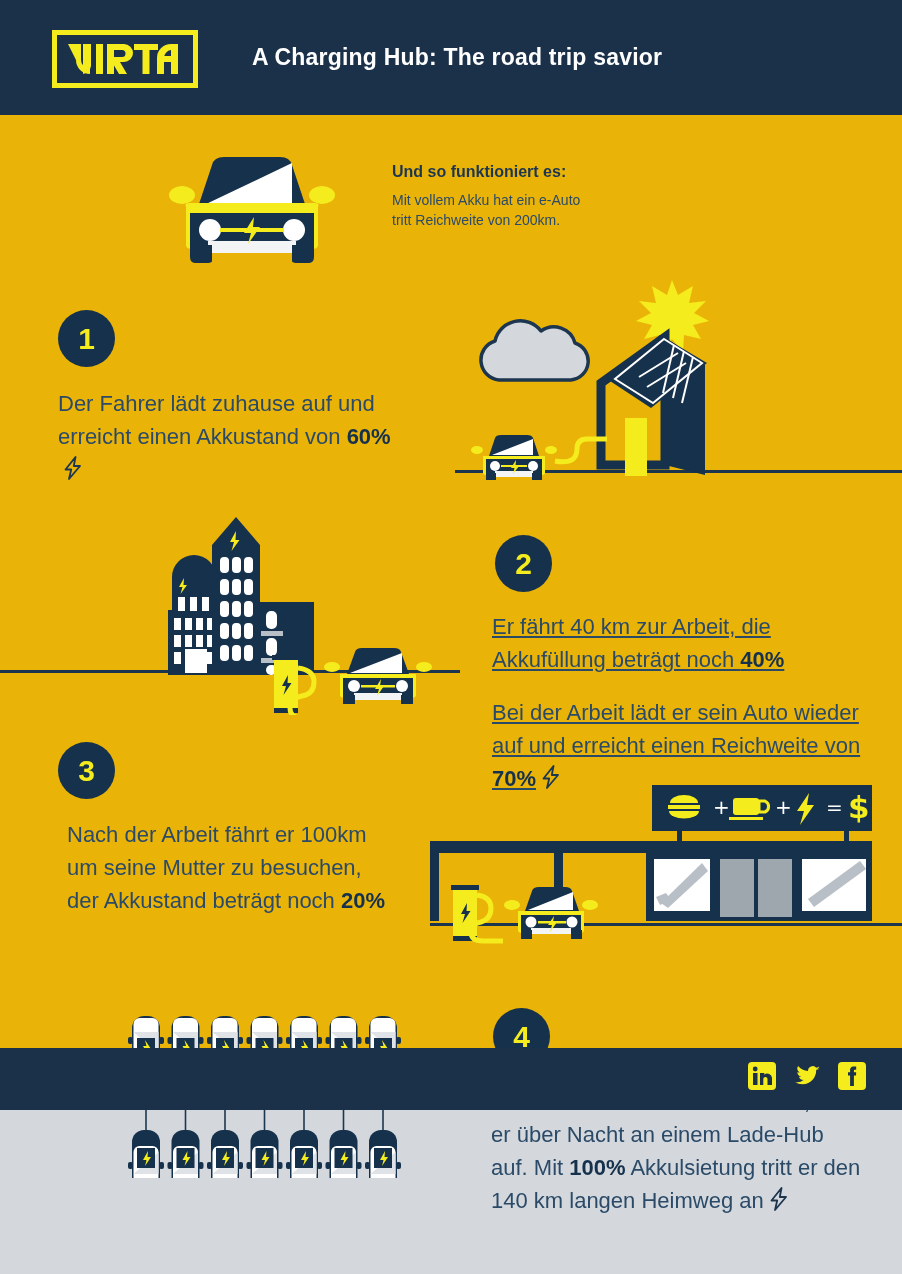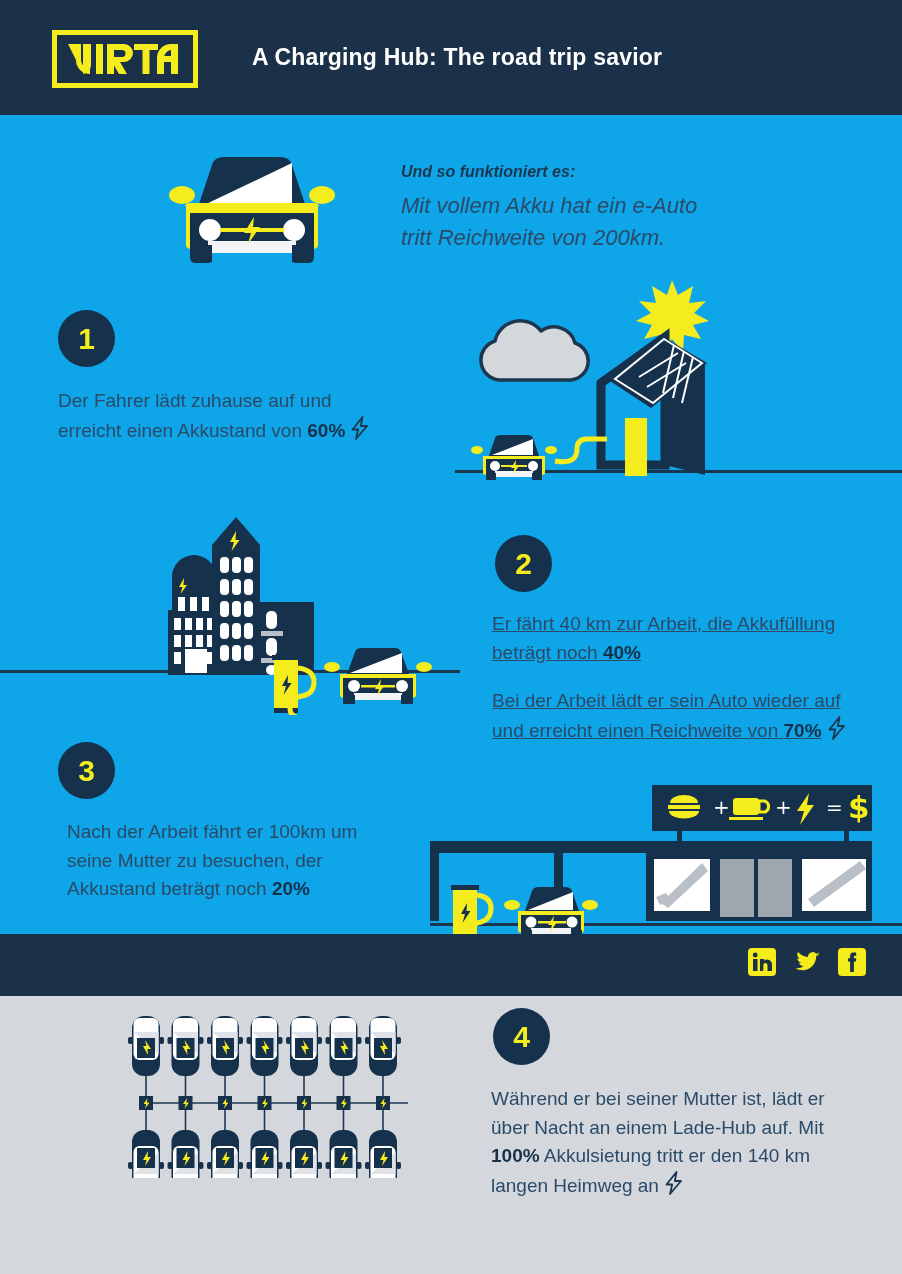--- a/index.html
+++ b/index.html
@@ -4,50 +4,50 @@
 <style>
   html,body{margin:0;padding:0;}
   body{
     width:902px;height:1274px;
     background:#d4d8dd;
     font-family:"Liberation Sans", sans-serif;
     color:#1d3650;
     overflow:hidden;
     position:relative;
   }
-  .page{position:relative;width:902px;height:996px;background:#0ea5e9;}
+  .page{position:relative;width:902px;height:1110px;background:#eab308;}
 
   
   .header{
     position:absolute;left:0;top:0;width:902px;height:115px;
     background:#1a3149;display:flex;align-items:center;
   }
   .logo-box{
     position:absolute;left:52px;top:30px;width:146px;height:58px;
     border:5px solid #f5ec1d;box-sizing:border-box;
     display:flex;align-items:center;justify-content:center;
   }
   .header-title{
     position:absolute;left:252px;top:0;height:115px;
     display:flex;align-items:center;
     color:#ffffff;font-size:23px;font-weight:bold;letter-spacing:.2px;
   }
 
   
-  .intro{position:absolute;left:401px;top:163px;width:330px;font-style:italic;}
+  .intro{position:absolute;left:392px;top:163px;width:330px;}
   .intro-title{font-size:16px;font-weight:bold;color:#1d3650;margin-bottom:9px;}
-  .intro-body{font-size:22px;line-height:1.45;color:#2a4a68;}
+  .intro-body{font-size:14px;line-height:1.45;color:#2a4a68;}
 
   .step-badge{
     position:absolute;width:57px;height:57px;border-radius:50%;
     background:#15314c;color:#f5ec1d;
     font-size:30px;font-weight:bold;
     display:flex;align-items:center;justify-content:center;
   }
-  .step-text{position:absolute;font-size:19px;line-height:1.5;color:#2a4a68;}
+  .step-text{position:absolute;font-size:22px;line-height:1.5;color:#2a4a68;}
   .step-text b{color:#15314c;font-weight:bold;}
   .step-text p{margin:0 0 20px 0;}
   .step-text p:last-child{margin-bottom:0;}
 
   .bolt{display:inline-block;vertical-align:-3px;margin-left:5px;}
 
   
   .footer{
     position:absolute;left:0;bottom:0;width:902px;height:62px;
     background:#1a3149;

